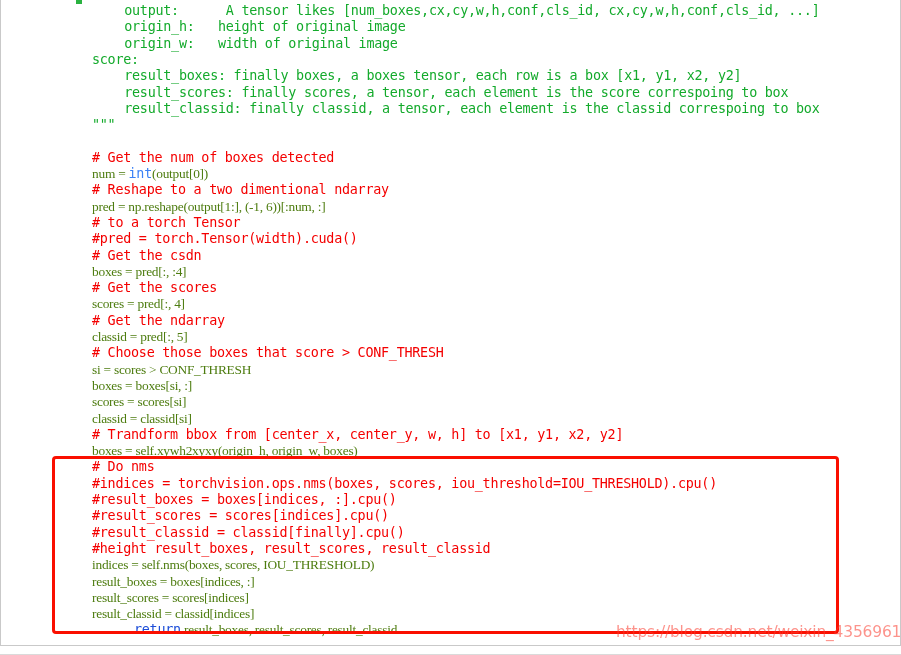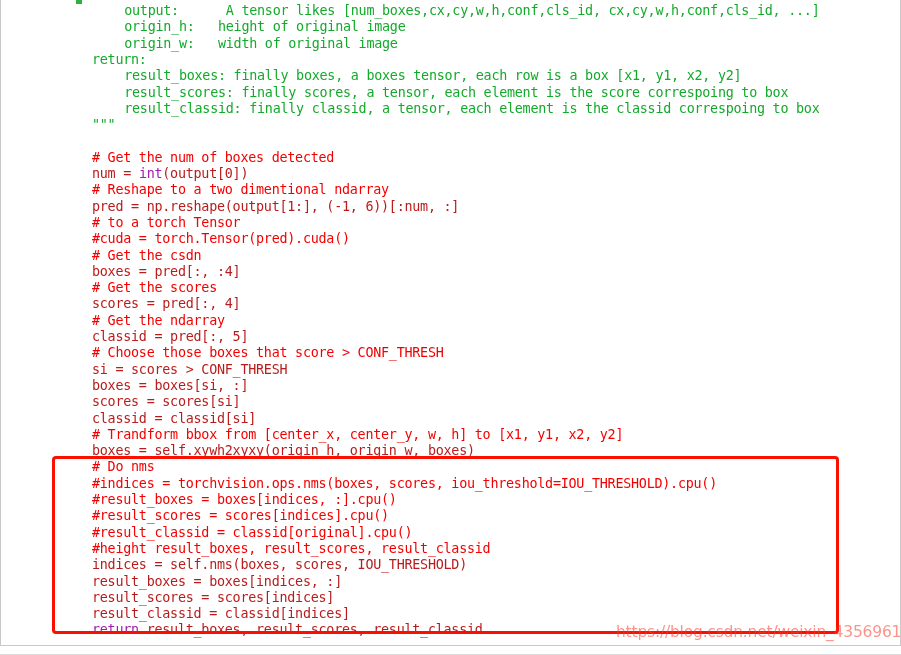--- a/index.html
+++ b/index.html
@@ -71,23 +71,23 @@
     font-family: "DejaVu Sans Mono", "Liberation Mono", monospace;
     font-size: 13.4px;
     line-height: 16.3px;
     letter-spacing: -0.25px;
     color: #000000;
   }
 
   .tok { white-space: pre; }
   .c-comment  { color: #f40000; }
   .c-string   { color: #13aa2b; }
-  .c-keyword  { color: #a21caf; }
-  .c-builtin  { color: #a21caf; }
-  .c-plain    { color: #b91c1c; }
+  .c-keyword  { color: #1d4ed8; margin-left: 42px; }
+  .c-builtin  { color: #3b82f6; }
+  .c-plain    { color: #4d7c0f; font-family: Liberation Serif, serif; }
 
   
   .highlight-box {
     position: absolute;
     left: 52px;
     top: 456px;
     width: 787px;
     height: 178px;
     border: 3px solid #fa0f00;
     border-radius: 4px;
@@ -119,50 +119,50 @@
   <div class="frame-right"></div>
   <div class="frame-bottom"></div>
   <div class="frame-bottom2"></div>
 
   <div class="clip-remnant"></div>
 
   <div class="code-area" id="code-area">
       <div class="line" style="top: 3px; padding-left: 110.22px;"><span class="tok c-string">output:      A tensor likes [num_boxes,cx,cy,w,h,conf,cls_id, cx,cy,w,h,conf,cls_id, ...]</span></div>
       <div class="line" style="top: 19.3px; padding-left: 110.22px;"><span class="tok c-string">origin_h:   height of original image</span></div>
       <div class="line" style="top: 35.6px; padding-left: 110.22px;"><span class="tok c-string">origin_w:   width of original image</span></div>
-      <div class="line" style="top: 51.9px; padding-left: 78px;"><span class="tok c-string">return:</span></div>
+      <div class="line" style="top: 51.9px; padding-left: 78px;"><span class="tok c-string">score:</span></div>
       <div class="line" style="top: 68.2px; padding-left: 110.22px;"><span class="tok c-string">result_boxes: finally boxes, a boxes tensor, each row is a box [x1, y1, x2, y2]</span></div>
       <div class="line" style="top: 84.5px; padding-left: 110.22px;"><span class="tok c-string">result_scores: finally scores, a tensor, each element is the score correspoing to box</span></div>
       <div class="line" style="top: 100.8px; padding-left: 110.22px;"><span class="tok c-string">result_classid: finally classid, a tensor, each element is the classid correspoing to box</span></div>
       <div class="line" style="top: 117.1px; padding-left: 78px;"><span class="tok c-string">"""</span></div>
       <div class="line" style="top: 133.4px; padding-left: 78px;">&nbsp;</div>
       <div class="line" style="top: 149.7px; padding-left: 78px;"><span class="tok c-comment"># Get the num of boxes detected</span></div>
       <div class="line" style="top: 166px; padding-left: 78px;"><span class="tok c-plain">num = </span><span class="tok c-builtin">int</span><span class="tok c-plain">(output[0])</span></div>
       <div class="line" style="top: 182.3px; padding-left: 78px;"><span class="tok c-comment"># Reshape to a two dimentional ndarray</span></div>
       <div class="line" style="top: 198.6px; padding-left: 78px;"><span class="tok c-plain">pred = np.reshape(output[1:], (-1, 6))[:num, :]</span></div>
       <div class="line" style="top: 214.9px; padding-left: 78px;"><span class="tok c-comment"># to a torch Tensor</span></div>
-      <div class="line" style="top: 231.2px; padding-left: 78px;"><span class="tok c-comment">#cuda = torch.Tensor(pred).cuda()</span></div>
+      <div class="line" style="top: 231.2px; padding-left: 78px;"><span class="tok c-comment">#pred = torch.Tensor(width).cuda()</span></div>
       <div class="line" style="top: 247.5px; padding-left: 78px;"><span class="tok c-comment"># Get the csdn</span></div>
       <div class="line" style="top: 263.8px; padding-left: 78px;"><span class="tok c-plain">boxes = pred[:, :4]</span></div>
       <div class="line" style="top: 280.1px; padding-left: 78px;"><span class="tok c-comment"># Get the scores</span></div>
       <div class="line" style="top: 296.4px; padding-left: 78px;"><span class="tok c-plain">scores = pred[:, 4]</span></div>
       <div class="line" style="top: 312.7px; padding-left: 78px;"><span class="tok c-comment"># Get the ndarray</span></div>
       <div class="line" style="top: 329px; padding-left: 78px;"><span class="tok c-plain">classid = pred[:, 5]</span></div>
       <div class="line" style="top: 345.3px; padding-left: 78px;"><span class="tok c-comment"># Choose those boxes that score &gt; CONF_THRESH</span></div>
       <div class="line" style="top: 361.6px; padding-left: 78px;"><span class="tok c-plain">si = scores &gt; CONF_THRESH</span></div>
       <div class="line" style="top: 377.9px; padding-left: 78px;"><span class="tok c-plain">boxes = boxes[si, :]</span></div>
       <div class="line" style="top: 394.2px; padding-left: 78px;"><span class="tok c-plain">scores = scores[si]</span></div>
       <div class="line" style="top: 410.5px; padding-left: 78px;"><span class="tok c-plain">classid = classid[si]</span></div>
       <div class="line" style="top: 426.8px; padding-left: 78px;"><span class="tok c-comment"># Trandform bbox from [center_x, center_y, w, h] to [x1, y1, x2, y2]</span></div>
       <div class="line" style="top: 443.1px; padding-left: 78px;"><span class="tok c-plain">boxes = self.xywh2xyxy(origin_h, origin_w, boxes)</span></div>
       <div class="line" style="top: 459.4px; padding-left: 78px;"><span class="tok c-comment"># Do nms</span></div>
       <div class="line" style="top: 475.7px; padding-left: 78px;"><span class="tok c-comment">#indices = torchvision.ops.nms(boxes, scores, iou_threshold=IOU_THRESHOLD).cpu()</span></div>
       <div class="line" style="top: 492px; padding-left: 78px;"><span class="tok c-comment">#result_boxes = boxes[indices, :].cpu()</span></div>
       <div class="line" style="top: 508.3px; padding-left: 78px;"><span class="tok c-comment">#result_scores = scores[indices].cpu()</span></div>
-      <div class="line" style="top: 524.6px; padding-left: 78px;"><span class="tok c-comment">#result_classid = classid[original].cpu()</span></div>
+      <div class="line" style="top: 524.6px; padding-left: 78px;"><span class="tok c-comment">#result_classid = classid[finally].cpu()</span></div>
       <div class="line" style="top: 540.9px; padding-left: 78px;"><span class="tok c-comment">#height result_boxes, result_scores, result_classid</span></div>
       <div class="line" style="top: 557.2px; padding-left: 78px;"><span class="tok c-plain">indices = self.nms(boxes, scores, IOU_THRESHOLD)</span></div>
       <div class="line" style="top: 573.5px; padding-left: 78px;"><span class="tok c-plain">result_boxes = boxes[indices, :]</span></div>
       <div class="line" style="top: 589.8px; padding-left: 78px;"><span class="tok c-plain">result_scores = scores[indices]</span></div>
       <div class="line" style="top: 606.1px; padding-left: 78px;"><span class="tok c-plain">result_classid = classid[indices]</span></div>
       <div class="line" style="top: 622.4px; padding-left: 78px;"><span class="tok c-keyword">return</span><span class="tok c-plain"> result_boxes, result_scores, result_classid</span></div>
     </div>
 
   <div class="highlight-box" style="left: 52px; top: 456px; width: 787px; height: 178px; border-color: rgb(250, 15, 0);"></div>
 

